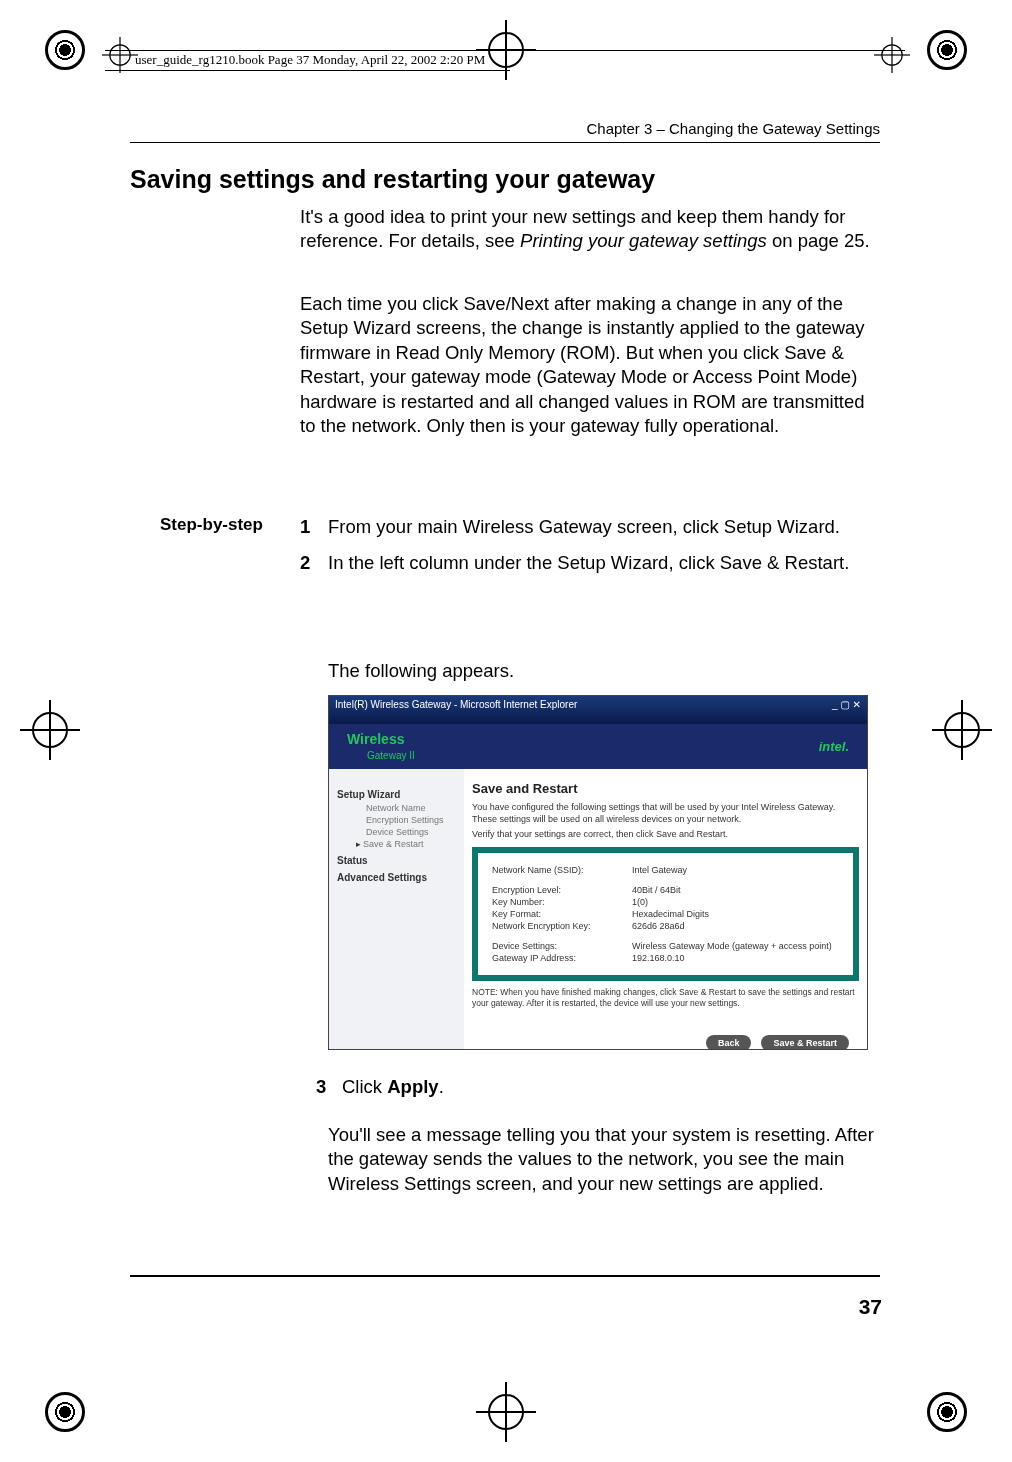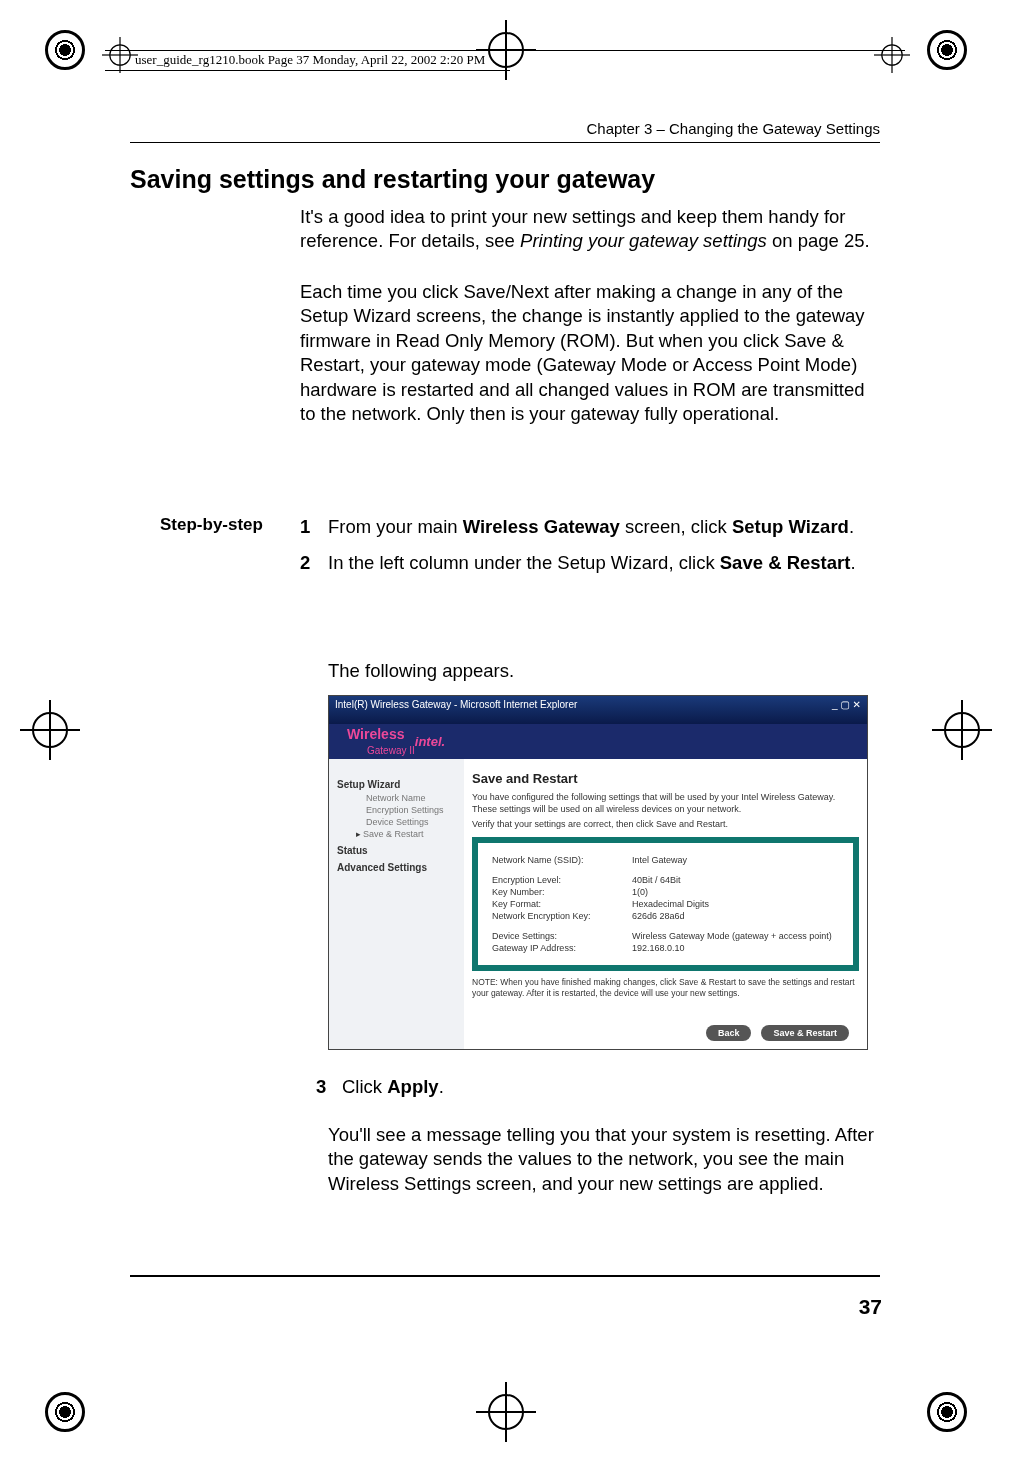--- a/index.html
+++ b/index.html
@@ -77,21 +77,21 @@
   .para {
     position: absolute;
     left: 300px;
     width: 580px;
     font-size: 18.5px;
     line-height: 1.32;
     font-family: Arial, Helvetica, sans-serif;
   }
   .para .ital { font-style: italic; }
   .p1 { top: 205px; }
-  .p2 { top: 280px; }
+  .p2 { top: 292px; }
   .step-label {
     position: absolute;
     left: 160px;
     top: 515px;
     font-size: 17px;
     font-weight: bold;
     font-family: Arial, Helvetica, sans-serif;
   }
   ol.steps {
     position: absolute;
@@ -107,21 +107,21 @@
   ol.steps li {
     position: relative;
     padding-left: 28px;
     margin-bottom: 12px;
   }
   ol.steps li .num {
     position: absolute;
     left: 0;
     font-weight: bold;
   }
-  ol.steps li .b { font-weight: bold; margin-top: 32px; }
+  ol.steps li .b { font-weight: normal; margin-top: 32px; }
   .following {
     position: absolute;
     left: 328px;
     top: 660px;
     font-size: 18.5px;
   }
   
   .screenshot {
     position: absolute;
     left: 328px;
@@ -139,24 +139,24 @@
     color: #fff;
     height: 28px;
     line-height: 18px;
     padding: 0 6px;
     font-size: 10px;
     display: flex;
     justify-content: space-between;
   }
   .ss-header {
     background: #1b2a6b;
-    color: #ec4899;
-    height: 35px;
+    color: #22c55e;
+    height: 45px;
     display: flex;
-    justify-content: flex-start;
+    justify-content: space-between;
     align-items: center;
     padding: 0 18px;
     font-size: 13px;
   }
   .ss-header .brand { font-weight: bold; font-style: italic; }
   .ss-body { display: flex; height: 292px; }
   .ss-sidebar {
     width: 135px;
     background: #f0f2f5;
     padding: 14px 8px;

